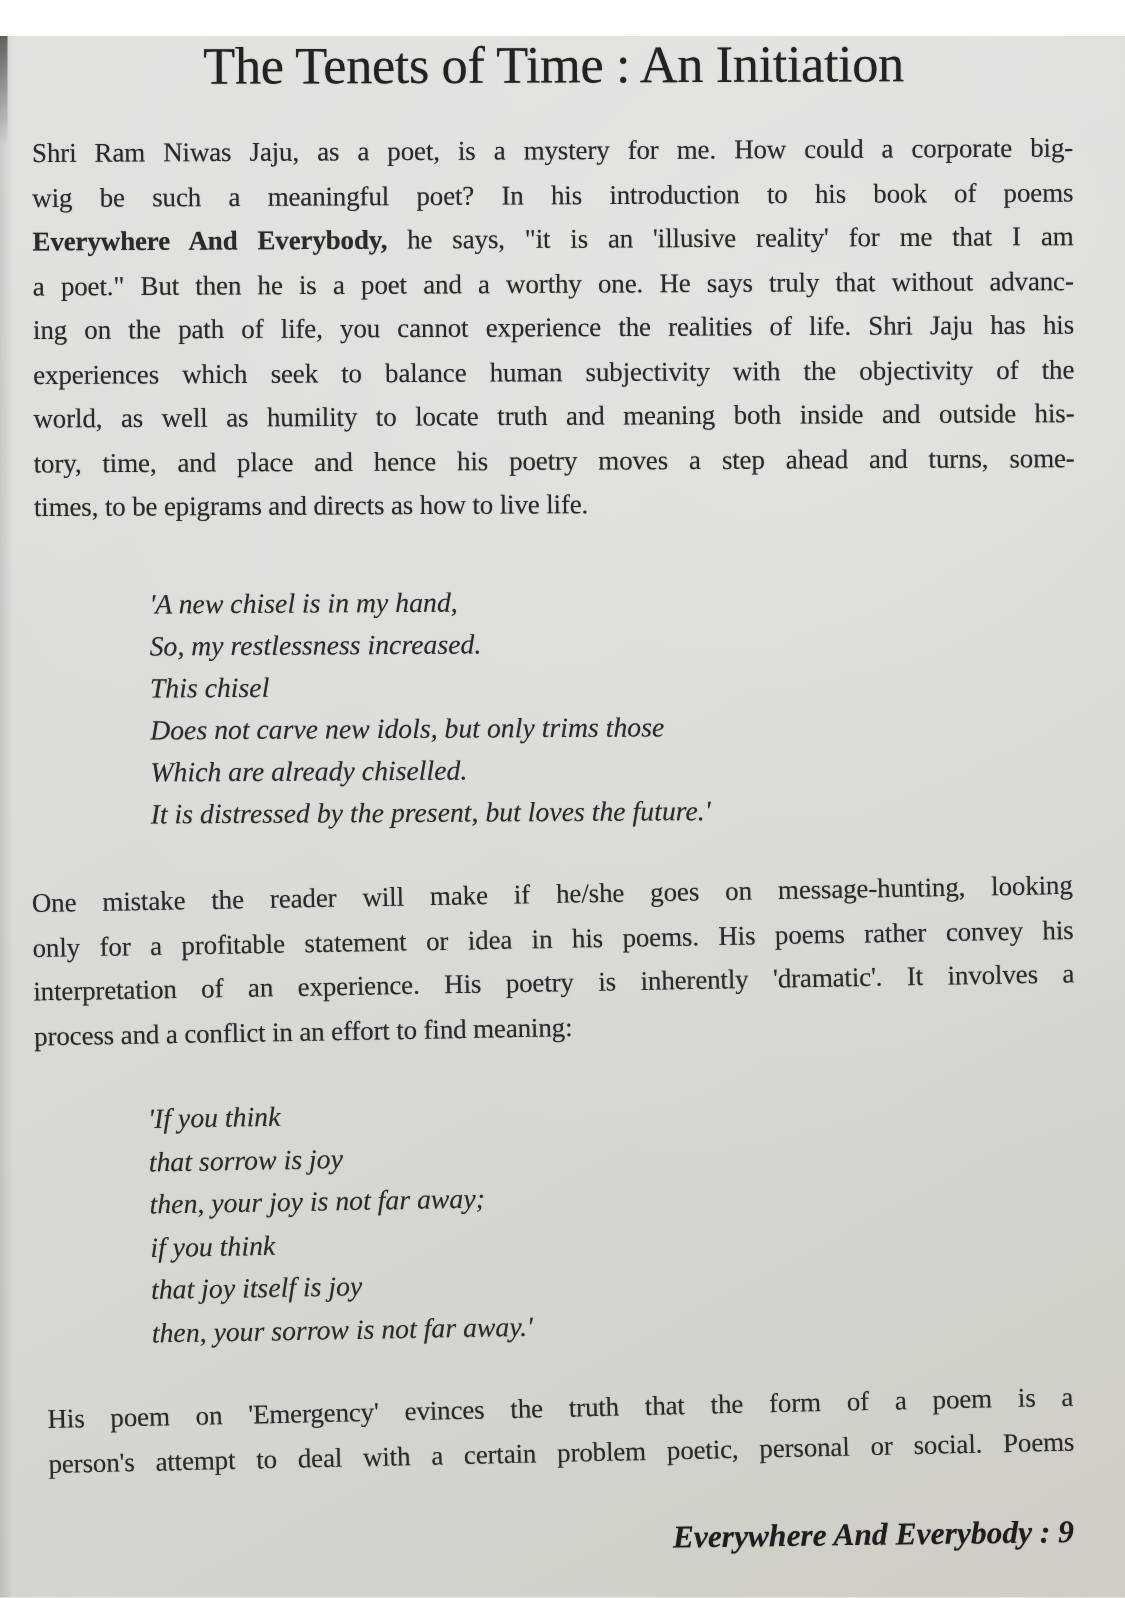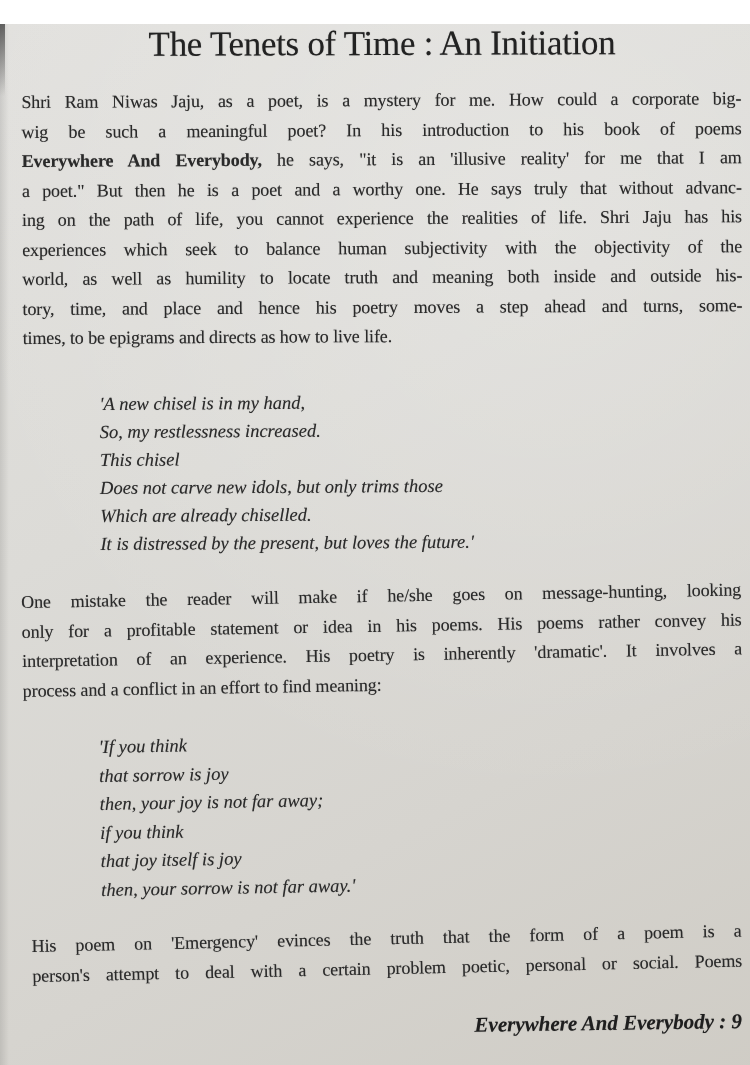--- a/index.html
+++ b/index.html
@@ -28,21 +28,21 @@
   }
   .edge-top-left {
     position: absolute;
     left: 0; top: 0;
     width: 5px; height: 72px;
     background: linear-gradient(to bottom, rgba(35,35,35,0.65), rgba(35,35,35,0));
     pointer-events: none;
   }
   .content {
     position: relative;
-    padding: 0 8px 0 22px;
+    padding: 0 34px 0 22px;
   }
   .title {
     margin: 24px 0 0 0;
     font-size: 35px;
     font-weight: 400;
     letter-spacing: -0.3px;
     text-align: center;
     color: #222;
     transform: rotate(-0.2deg);
     transform-origin: 50% 50%;

